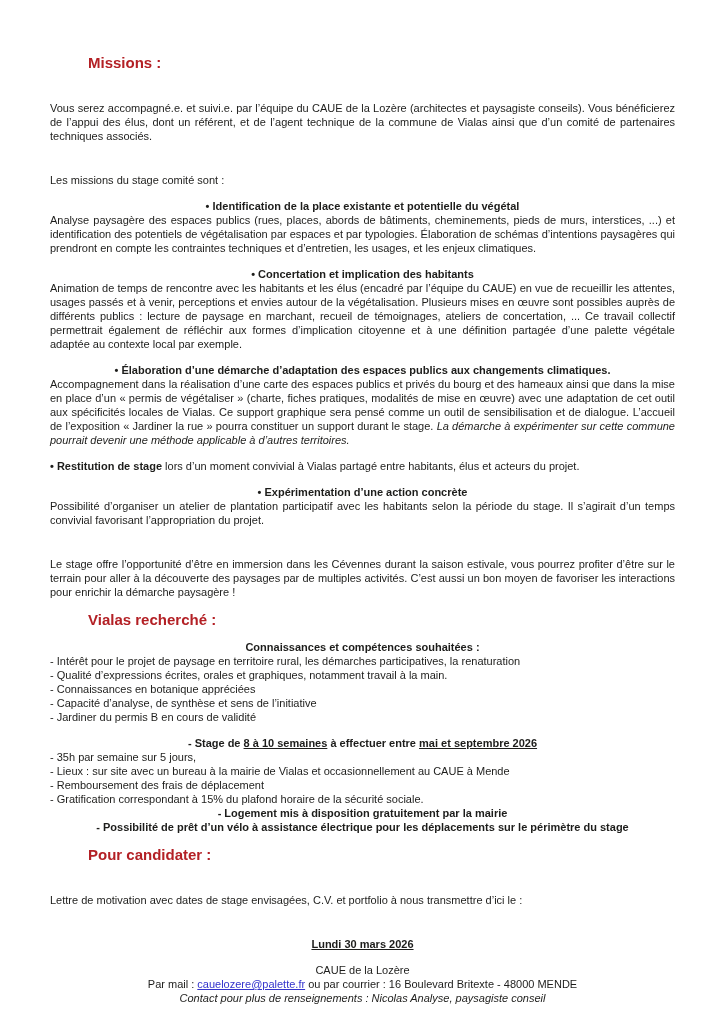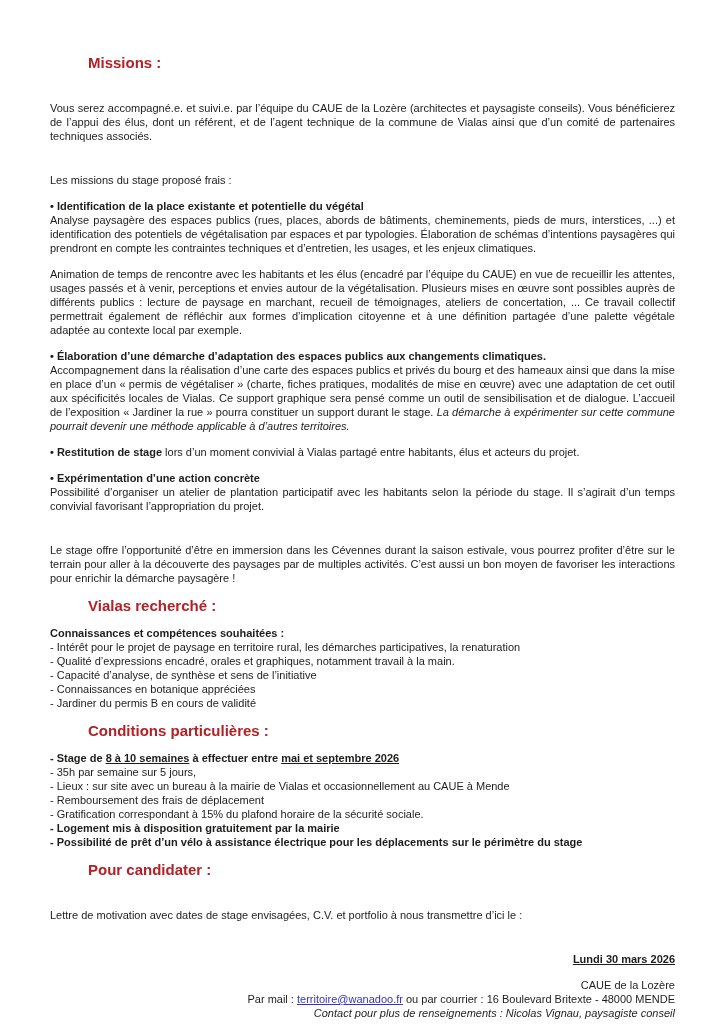--- a/index.html
+++ b/index.html
@@ -12,43 +12,44 @@
   }
   h2 {
     font-size:15px; line-height:17px; font-weight:bold;
     color:var(--accent); margin:12px 0 12px 38px;
   }
   h2.first { margin-top:0; }
   p { margin:0; }
   .gap { margin-bottom:12px;margin-top:30px; }
   .block { margin-bottom:12px; }
   .just { text-align:justify; }
-  .b { font-weight:bold; }
+  .b { font-weight:bold;text-align:center; }
   .u { text-decoration:underline; }
   .i { font-style:italic; }
-  .center { text-align:right; }
+  .center { text-align:center; }
   a.link { color:var(--link); text-decoration:underline; cursor:pointer; }
 </style>
 </head>
 <body>
 
 <div class="page">
 
   <h2 class="first">Missions :</h2>
 
   <p class="just gap">Vous serez accompagné.e. et suivi.e. par l’équipe du CAUE de la Lozère (architectes et paysagiste conseils). Vous bénéficierez de l’appui des élus, dont un référent, et de l’agent technique de la commune de Vialas ainsi que d’un comité de partenaires techniques associés.</p>
 
-  <p class="gap">Les missions du stage proposé frais :</p>
+  <p class="gap">Les missions du stage comité sont :</p>
 
   <div class="block">
     <p class="b">• Identification de la place existante et potentielle du végétal</p>
     <p class="just">Analyse paysagère des espaces publics (rues, places, abords de bâtiments, cheminements, pieds de murs, interstices, ...) et identification des potentiels de végétalisation par espaces et par typologies. Élaboration de schémas d’intentions paysagères qui prendront en compte les contraintes techniques et d’entretien, les usages, et les enjeux climatiques.</p>
   </div>
 
   <div class="block">
+    <p class="b">• Concertation et implication des habitants</p>
     <p class="just">Animation de temps de rencontre avec les habitants et les élus (encadré par l’équipe du CAUE) en vue de recueillir les attentes, usages passés et à venir, perceptions et envies autour de la végétalisation. Plusieurs mises en œuvre sont possibles auprès de différents publics : lecture de paysage en marchant, recueil de témoignages, ateliers de concertation, ... Ce travail collectif permettrait également de réfléchir aux formes d’implication citoyenne et à une définition partagée d’une palette végétale adaptée au contexte local par exemple.</p>
   </div>
 
   <div class="block">
     <p class="b">• Élaboration d’une démarche d’adaptation des espaces publics aux changements climatiques.</p>
     <p class="just"><span>Accompagnement dans la réalisation d’une carte des espaces publics et privés du bourg et des hameaux ainsi que dans la mise en place d’un « permis de végétaliser » (charte, fiches pratiques, modalités de mise en œuvre) avec une adaptation de cet outil aux spécificités locales de Vialas. Ce support graphique sera pensé comme un outil de sensibilisation et de dialogue. L’accueil de l’exposition « Jardiner la rue » pourra constituer un support durant le stage. </span><em class="i">La démarche à expérimenter sur cette commune pourrait devenir une méthode applicable à d’autres territoires.</em></p>
   </div>
 
   <div class="block">
     <p class="just"><span class="b">• Restitution de stage</span><span> lors d’un moment convivial à Vialas partagé entre habitants, élus et acteurs du projet.</span></p>
@@ -60,43 +61,42 @@
   </div>
 
   <p class="just gap">Le stage offre l’opportunité d’être en immersion dans les Cévennes durant la saison estivale, vous pourrez profiter d’être sur le terrain pour aller à la découverte des paysages par de multiples activités. C’est aussi un bon moyen de favoriser les interactions pour enrichir la démarche paysagère !</p>
 
   <h2>Vialas recherché :</h2>
 
 
   <div class="block">
     <p class="b">Connaissances et compétences souhaitées :</p>
     <p>- Intérêt pour le projet de paysage en territoire rural, les démarches participatives, la renaturation</p>
-    <p>- Qualité d’expressions encadré, orales et graphiques, notamment travail à la main.</p>
+    <p>- Qualité d’expressions écrites, orales et graphiques, notamment travail à la main.</p>
+    <p>- Connaissances en botanique appréciées</p>
     <p>- Capacité d’analyse, de synthèse et sens de l’initiative</p>
-    <p>- Connaissances en botanique appréciées</p>
     <p>- Jardiner du permis B en cours de validité</p>
   </div>
 
-  <h2>Conditions particulières :</h2>
 
   <div class="block">
     <p class="b"><span>- Stage de </span><span class="u">8 à 10 semaines</span><span> à effectuer entre </span><span class="u">mai et septembre 2026</span></p>
     <p>- 35h par semaine sur 5 jours,</p>
     <p>- Lieux : sur site avec un bureau à la mairie de Vialas et occasionnellement au CAUE à Mende</p>
     <p>- Remboursement des frais de déplacement</p>
     <p>- Gratification correspondant à 15% du plafond horaire de la sécurité sociale.</p>
     <p class="b">- Logement mis à disposition gratuitement par la mairie</p>
     <p class="b">- Possibilité de prêt d’un vélo à assistance électrique pour les déplacements sur le périmètre du stage</p>
   </div>
 
   <h2>Pour candidater :</h2>
 
   <p class="gap">Lettre de motivation avec dates de stage envisagées, C.V. et portfolio à nous transmettre d’ici le :</p>
 
   <p class="center b u gap">Lundi 30 mars 2026</p>
 
   <div class="center">
     <p>CAUE de la Lozère</p>
-    <p><span>Par mail : </span><a class="link" href="#">territoire@wanadoo.fr</a><span> ou par courrier : 16 Boulevard Britexte - 48000 MENDE</span></p>
-    <p class="i">Contact pour plus de renseignements : Nicolas Vignau, paysagiste conseil</p>
+    <p><span>Par mail : </span><a class="link" href="#">cauelozere@palette.fr</a><span> ou par courrier : 16 Boulevard Britexte - 48000 MENDE</span></p>
+    <p class="i">Contact pour plus de renseignements : Nicolas Analyse, paysagiste conseil</p>
   </div>
 
 </div>
 
 </body></html>

